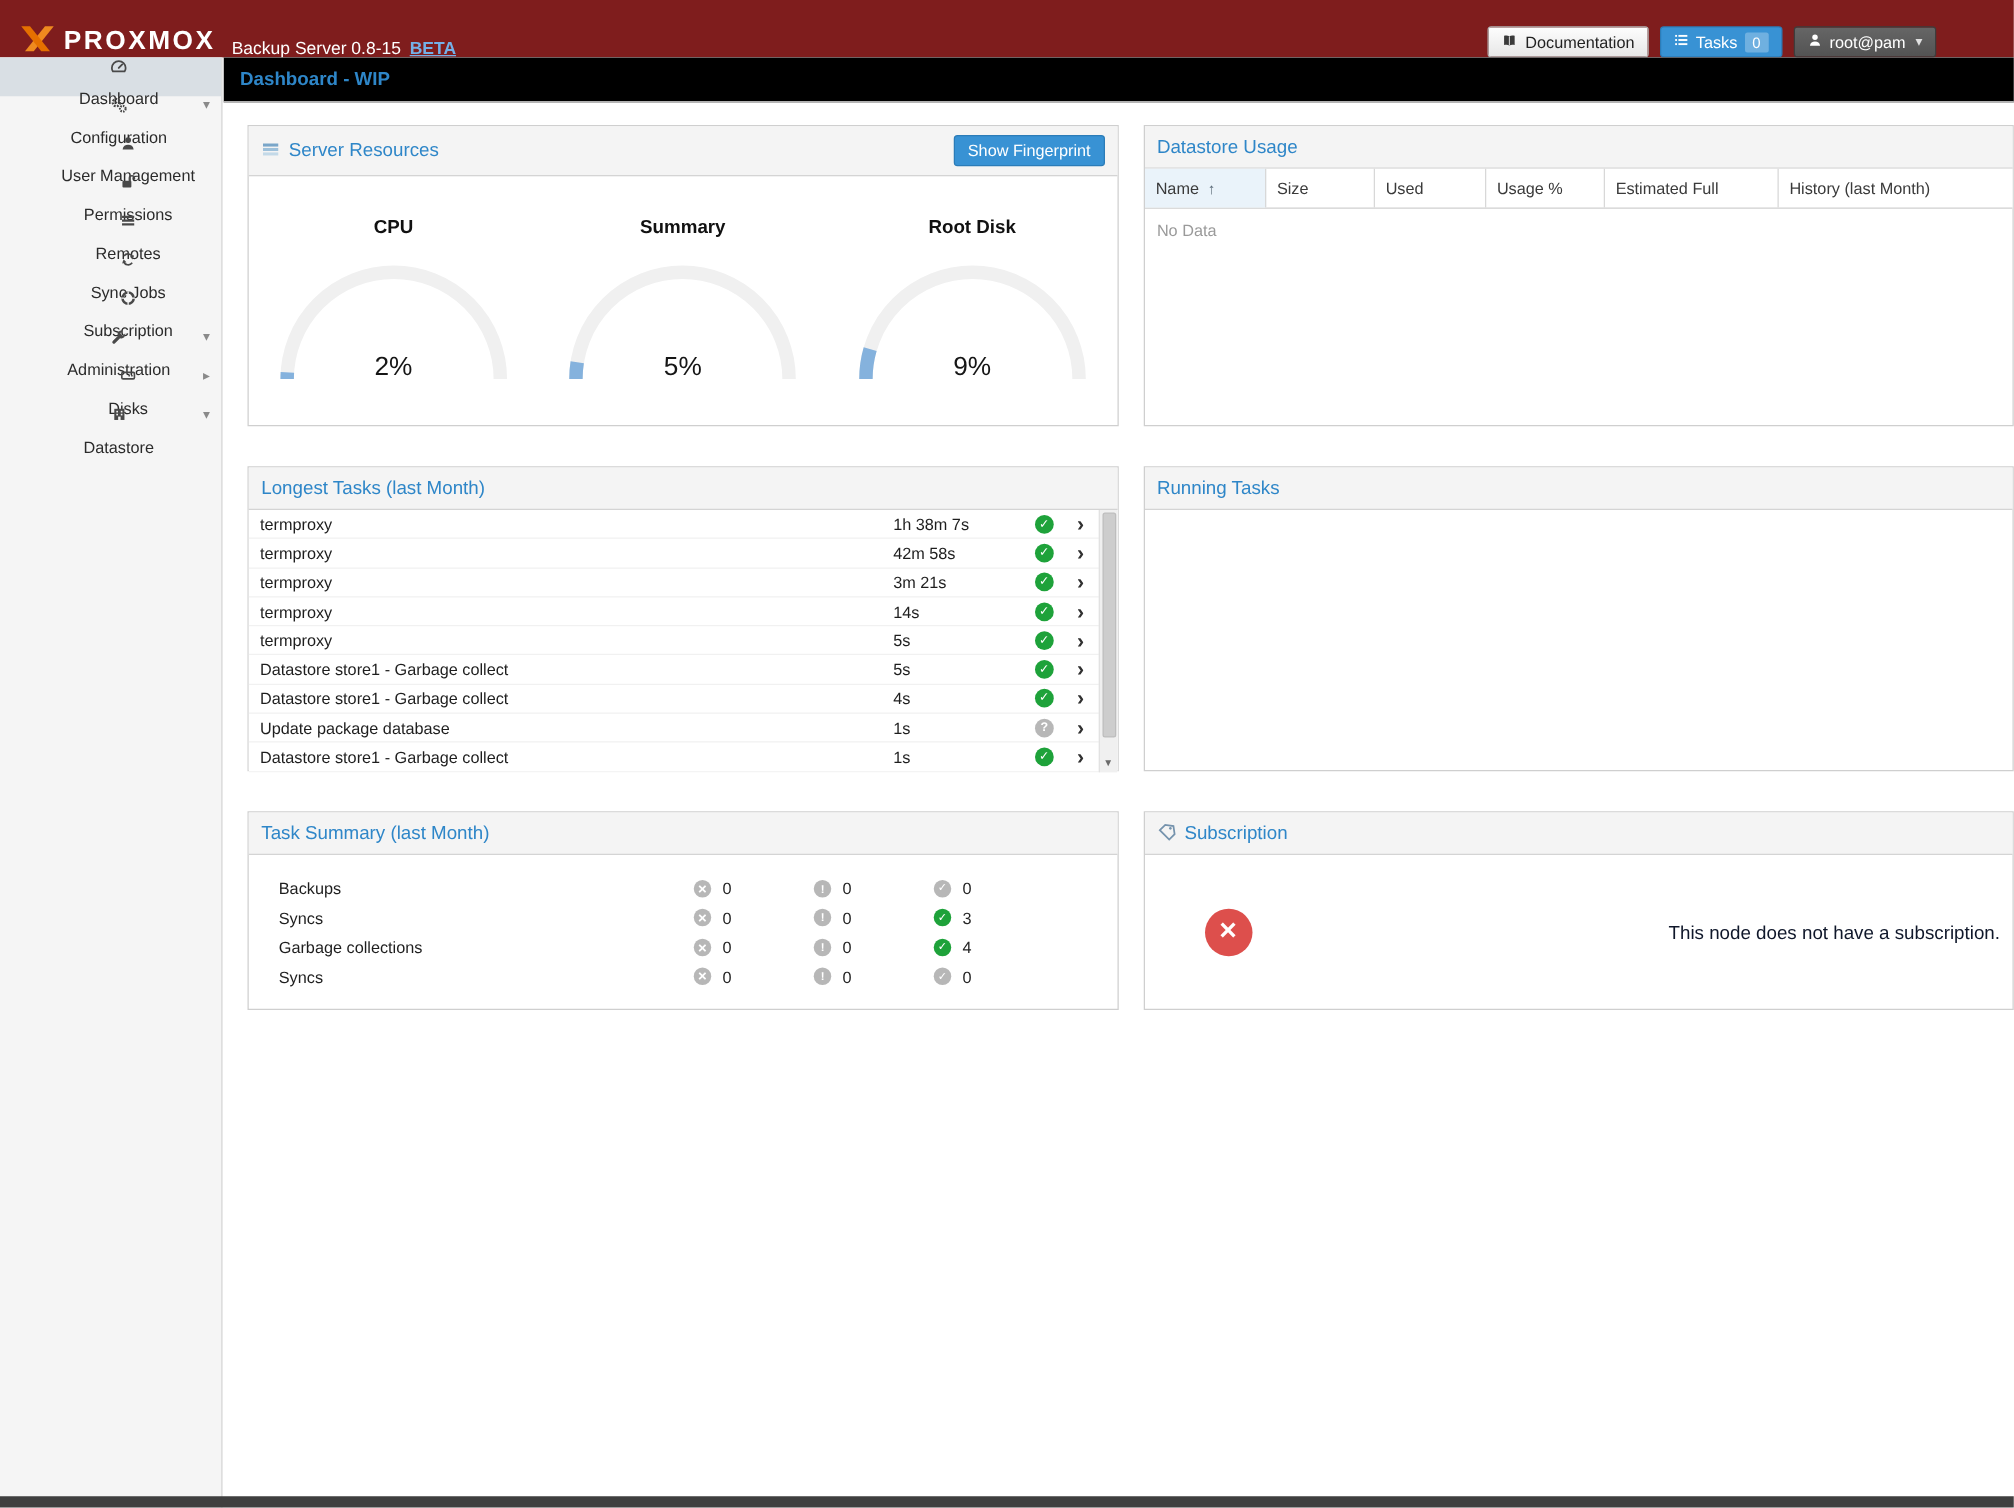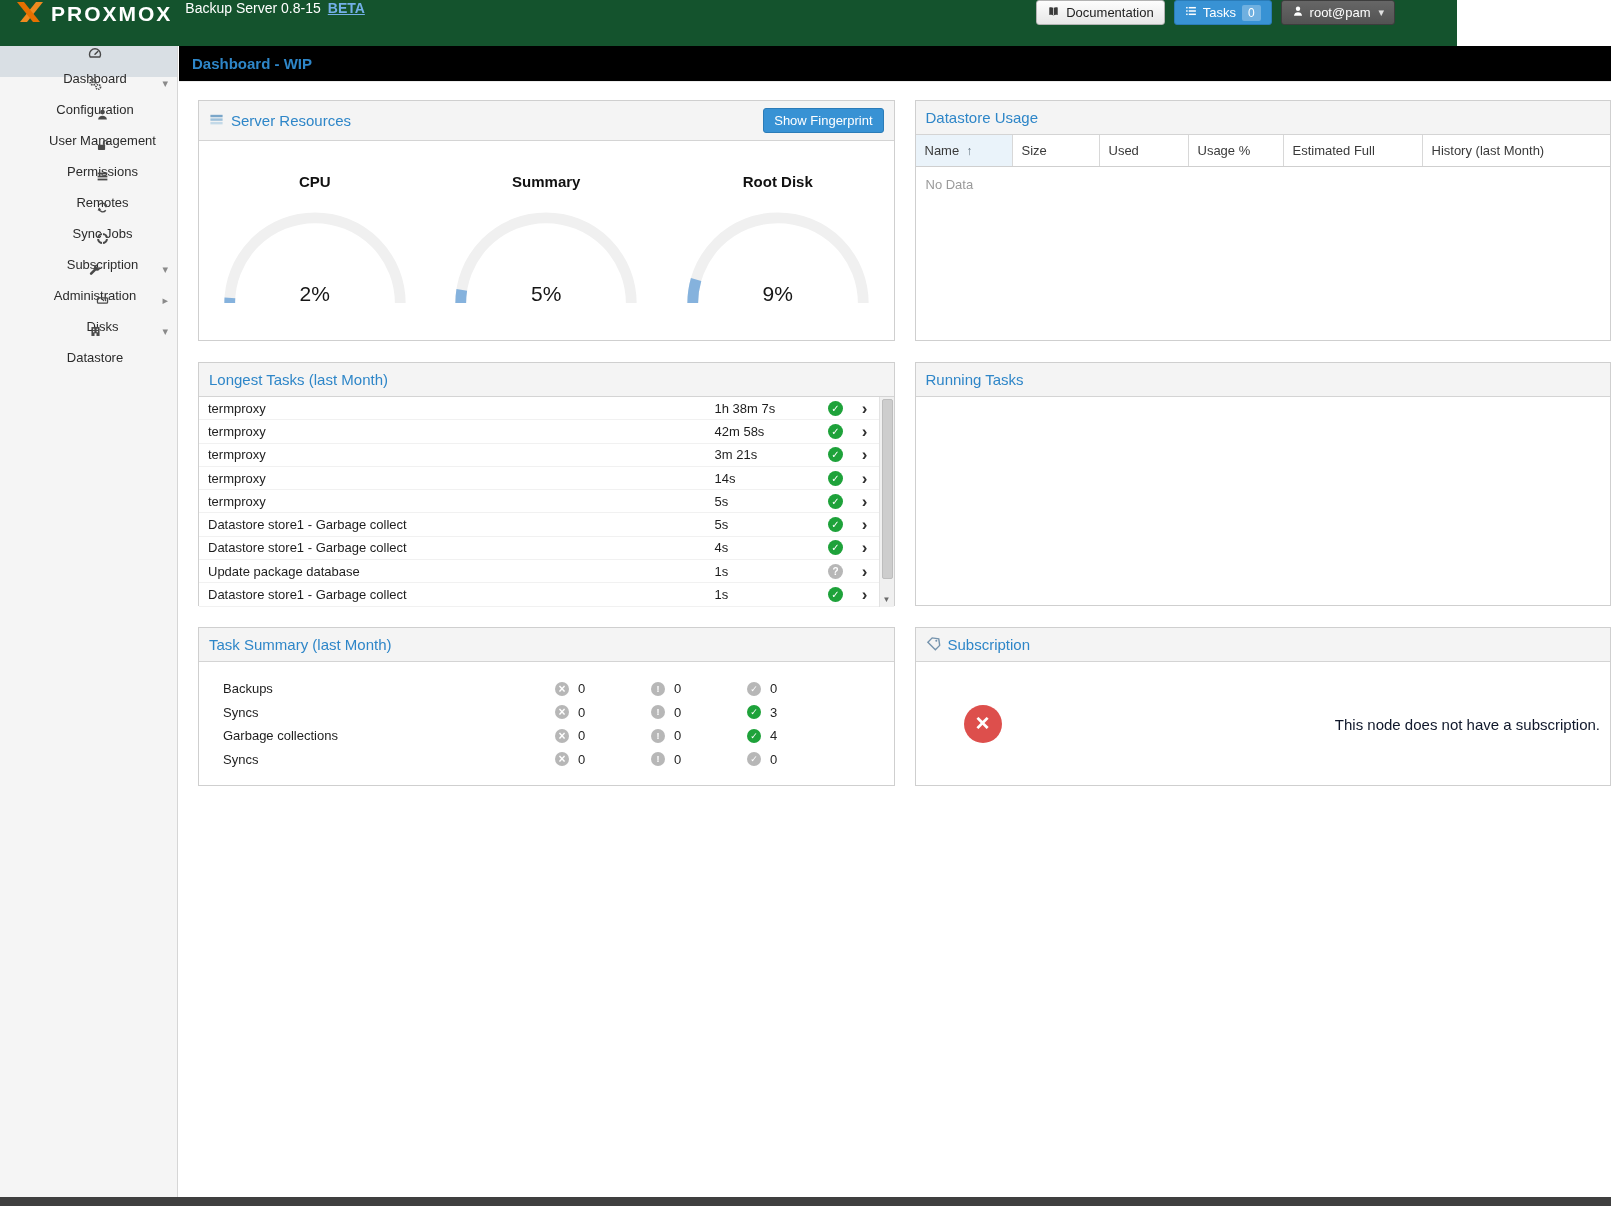--- a/index.html
+++ b/index.html
@@ -3,22 +3,22 @@
 <meta charset="utf-8">
 <style>
   * { box-sizing: border-box; margin: 0; padding: 0; }
   html,body { width:1611px; height:1206px; }
   body {
     font-family:"Liberation Sans","DejaVu Sans",sans-serif;
     font-size:13px; color:#252525; background:#fff; position:relative; overflow:hidden;
   }
 
   
-  .topbar { position:absolute; top:0; left:0; width:1457px; height:46px;
-    background:#14532d; display:flex; align-items:flex-start; padding:0 16px; color:#fff; }
+  .topbar { position:absolute; top:0; left:0; width:1611px; height:46px;
+    background:#7f1d1d; display:flex; align-items:flex-end; padding:0 16px; color:#fff; }
   .logo { display:flex; align-items:center; gap:7px; }
   .logo-text { font-size:21px; font-weight:bold; letter-spacing:2px; color:#fff; }
   .product { margin-left:13px; font-size:14px; color:#fff; }
   .beta { margin-left:7px; font-size:14px; font-weight:bold; color:#74b0e8; text-decoration:underline; cursor:pointer; }
   .tb-buttons { margin-left:auto; display:flex; gap:9px; align-items:center; padding-right:46px; }
   .btn { height:25px; display:inline-flex; align-items:center; gap:6px; padding:0 10px;
     border-radius:3px; font-size:13px; cursor:pointer; white-space:nowrap; }
   .btn-light { background:linear-gradient(#fdfdfd,#e7e7e7); border:1px solid #b3b3b3; color:#222; }
   .btn-blue  { background:#3892d4; border:1px solid #2b7cb8; color:#fff; }
   .btn-dark  { background:linear-gradient(#666,#535353); border:1px solid #3d3d3d; color:#fff; }
@@ -34,21 +34,21 @@
   .side-item.selected { background:#d9dfe4; }
   .side-item .caret { position:absolute; right:9px; color:#8a8a8a; font-size:11px; }
   .sicon { flex:0 0 16px; width:16px; display:flex; justify-content:center; }
 
   
   .main { position:absolute; left:179px; top:46px; width:1432px; height:1160px; background:#fff; }
   .page-header { height:36px; display:flex; align-items:center; padding-left:13px;
     background:#000000; border-bottom:1px solid #ececec; }
   .page-title { color:#2e86c8; font-size:15px; font-weight:bold; }
   .content { padding:18px 0 0 19px; display:flex; gap:20px; }
-  .col { width:756px; display:flex; flex-direction:column; gap:21px; }
+  .col { width:756px; display:flex; flex-direction:column; gap:32px; }
 
   .panel { border:1px solid #cfcfcf; background:#fff; }
   .panel-header { height:34px; display:flex; align-items:center; gap:7px; padding:0 10px;
     background:#f4f4f4; border-bottom:1px solid #d4d4d4; }
   .panel-header.tall { height:40px; }
   .panel-title { color:#2e86c8; font-size:15px; }
 
   
   .gauges { display:flex; height:200px; }
   .gauge { flex:1; display:flex; flex-direction:column; align-items:center; padding-top:32px; }

